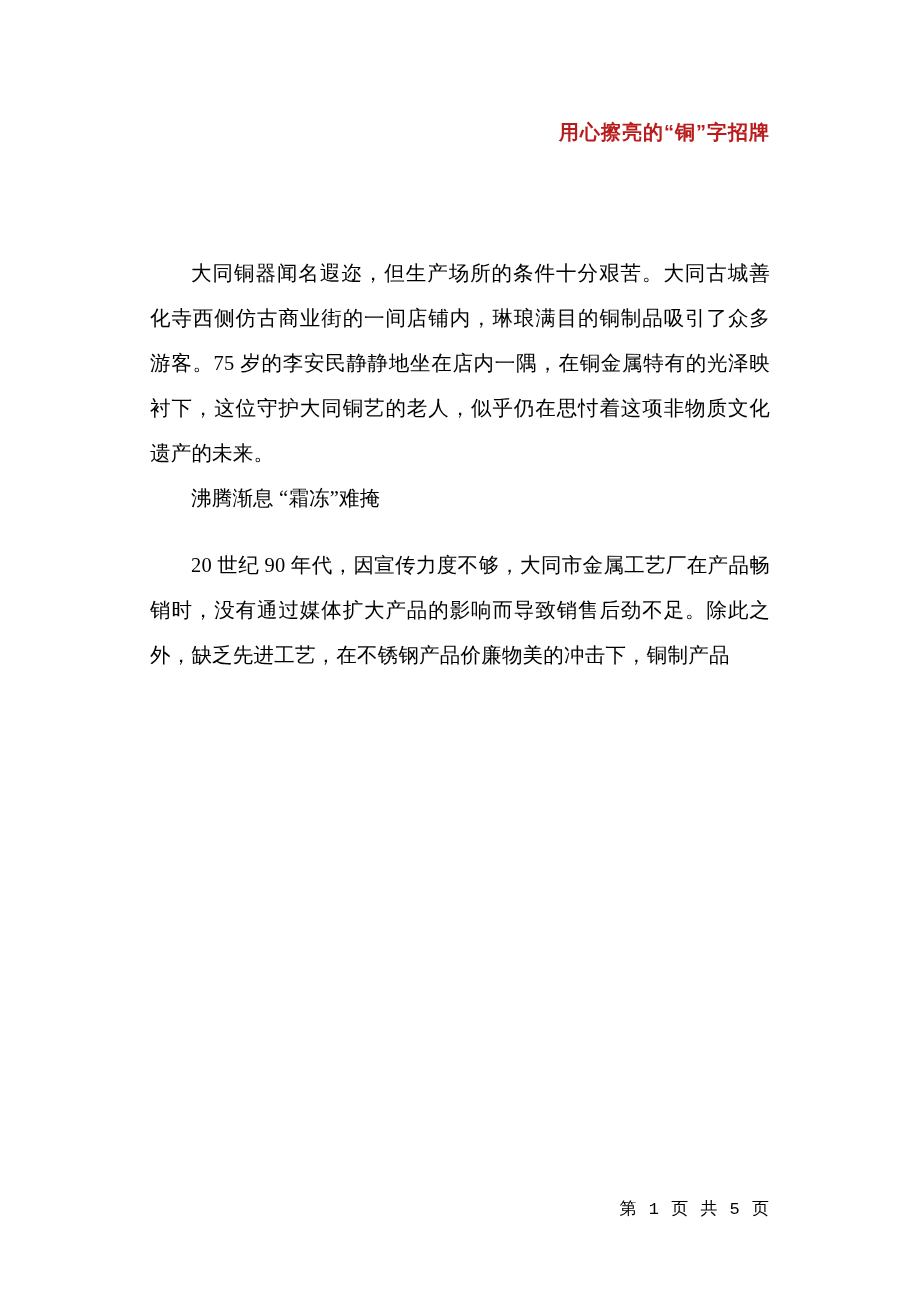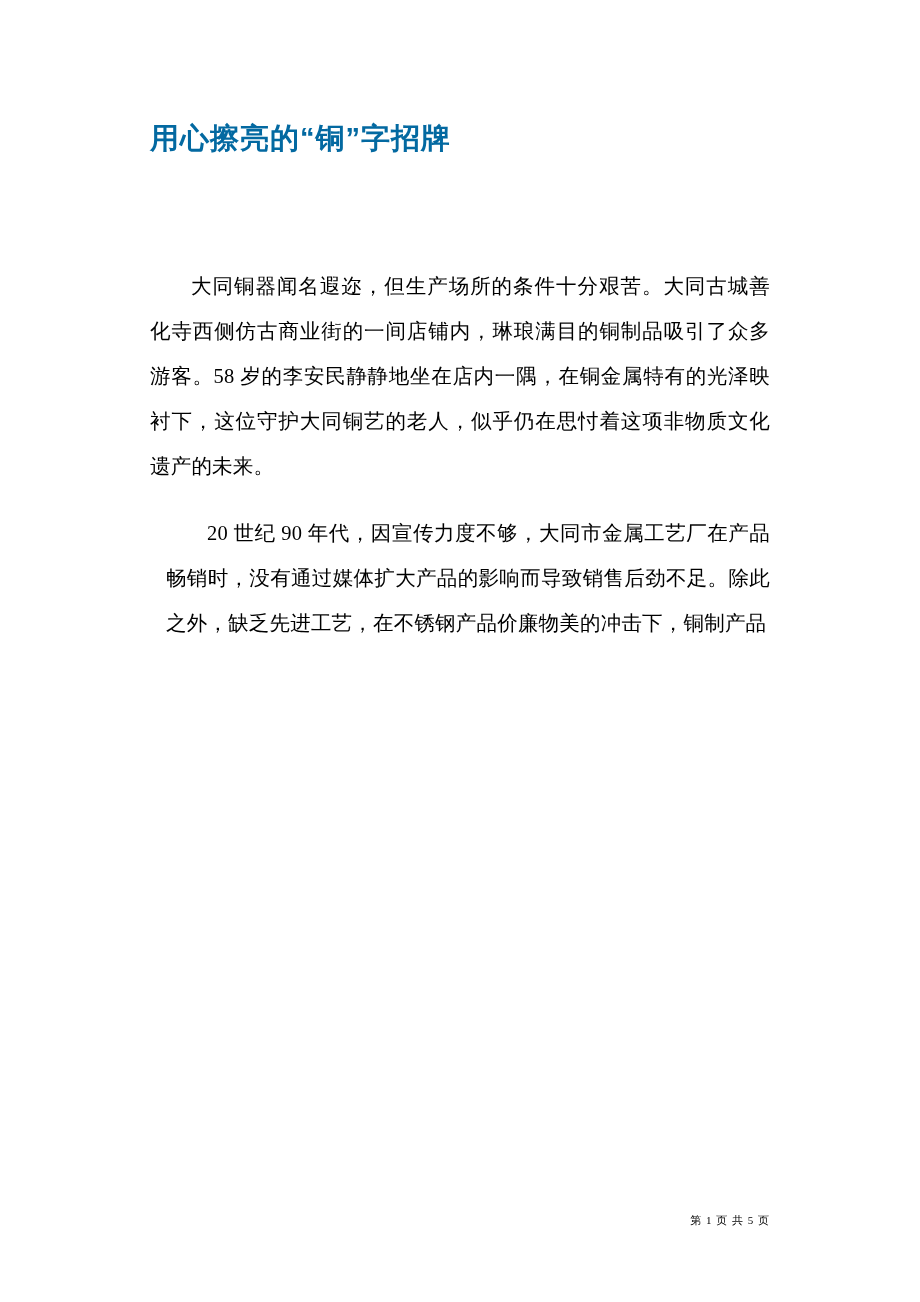--- a/index.html
+++ b/index.html
@@ -16,23 +16,23 @@
     overflow: hidden;
   }
   .page {
     width: 920px;
     height: 1302px;
     box-sizing: border-box;
     padding: 0 150px;
     position: relative;
   }
   .doc-title {
-    text-align: left;
-    color: #0369a1;
-    font-size: 29px;
+    text-align: right;
+    color: #b91c1c;
+    font-size: 20px;
     font-weight: bold;
     letter-spacing: 1px;
     margin: 0;
     padding-top: 118px;
     line-height: 1.4;
     font-family: "Liberation Sans", "DejaVu Sans", sans-serif;
   }
   .body-block {
     margin-top: 105px;
   }
@@ -43,38 +43,38 @@
     text-align: justify;
     text-justify: inter-ideograph;
     text-indent: 2em;
     letter-spacing: 0.2px;
   }
   p.para.sub {
     text-indent: 2em;
   }
   p.spaced {
     margin-top: 22px;
-    margin-left: 16px;
   }
   .footer {
     position: absolute;
     right: 150px;
-    bottom: 74px;
-    font-size: 11px;
+    bottom: 82px;
+    font-size: 17px;
     letter-spacing: 1px;
-    font-family: Liberation Serif, serif;
+    font-family: Liberation Mono, monospace;
   }
 </style>
 </head>
 <body>
 
 <div class="page">
 
   <h1 class="doc-title">用心擦亮的“铜”字招牌</h1>
 
   <div class="body-block">
-    <p class="para">大同铜器闻名遐迩，但生产场所的条件十分艰苦。大同古城善化寺西侧仿古商业街的一间店铺内，琳琅满目的铜制品吸引了众多游客。58 岁的李安民静静地坐在店内一隅，在铜金属特有的光泽映衬下，这位守护大同铜艺的老人，似乎仍在思忖着这项非物质文化遗产的未来。</p>
+    <p class="para">大同铜器闻名遐迩，但生产场所的条件十分艰苦。大同古城善化寺西侧仿古商业街的一间店铺内，琳琅满目的铜制品吸引了众多游客。75 岁的李安民静静地坐在店内一隅，在铜金属特有的光泽映衬下，这位守护大同铜艺的老人，似乎仍在思忖着这项非物质文化遗产的未来。</p>
+    <p class="para sub">沸腾渐息 “霜冻”难掩</p>
     <p class="para spaced">20 世纪 90 年代，因宣传力度不够，大同市金属工艺厂在产品畅销时，没有通过媒体扩大产品的影响而导致销售后劲不足。除此之外，缺乏先进工艺，在不锈钢产品价廉物美的冲击下，铜制产品</p>
   </div>
 
   <div class="footer">第 1 页 共 5 页</div>
 
 </div>
 
 </body></html>

